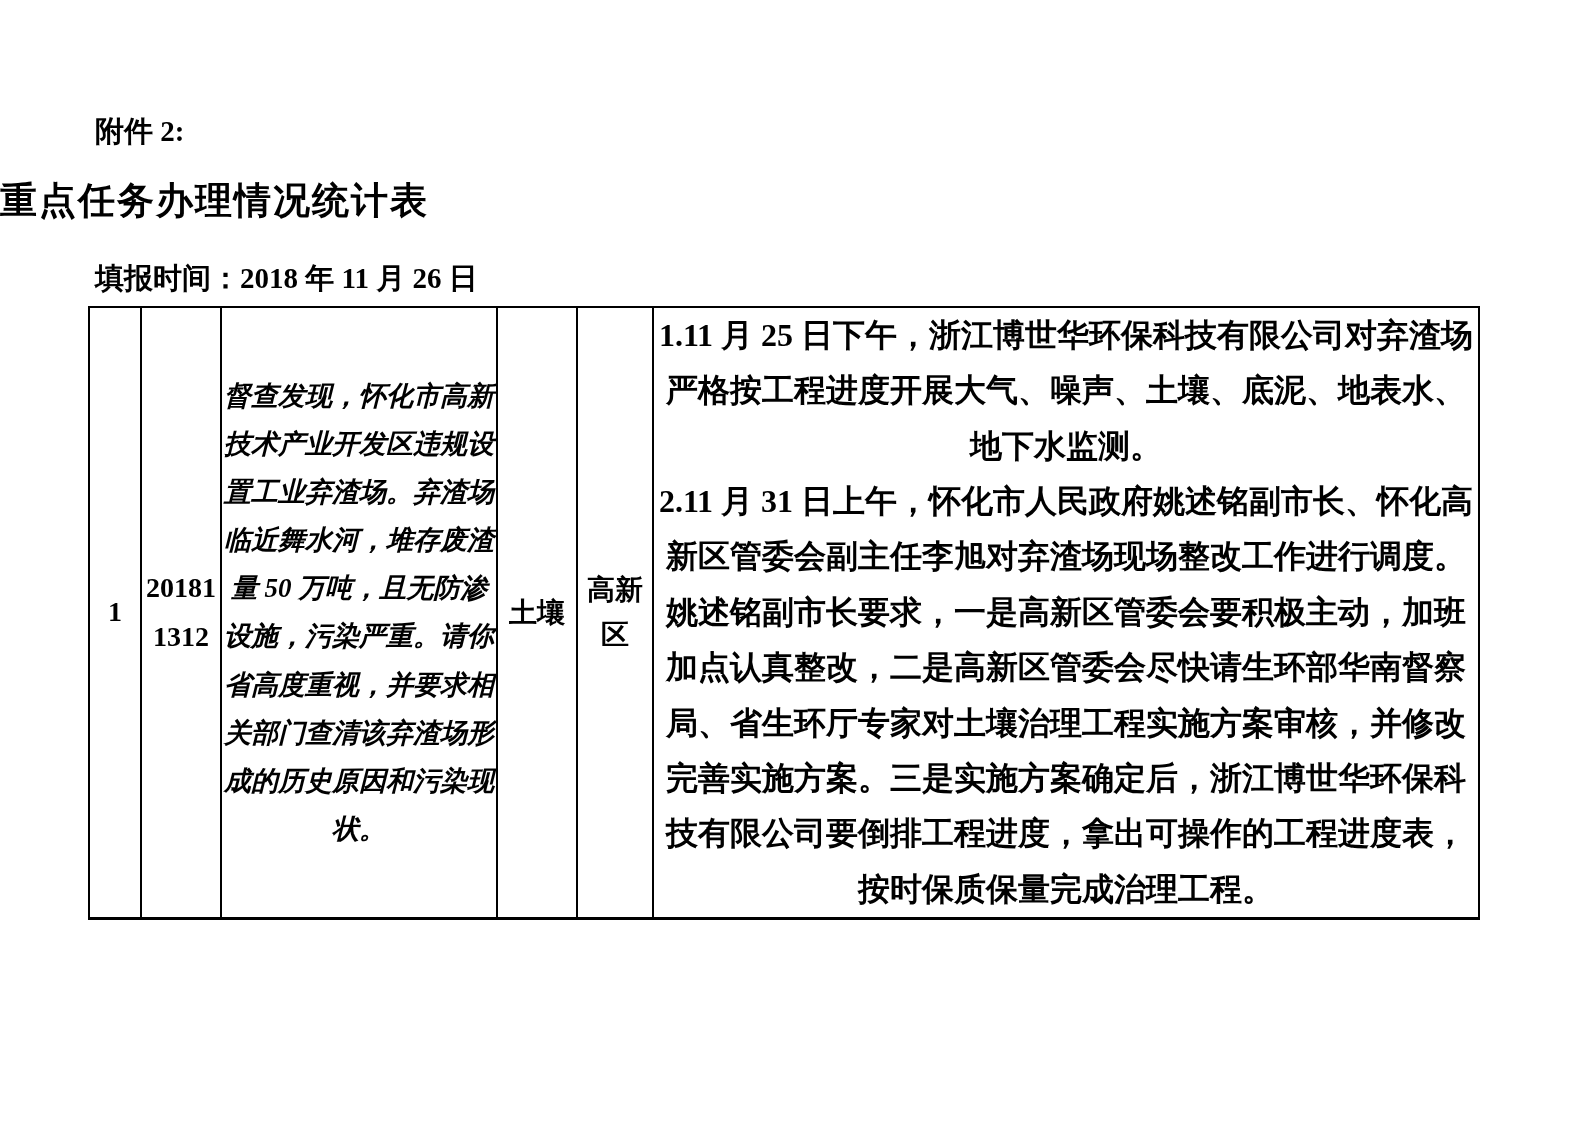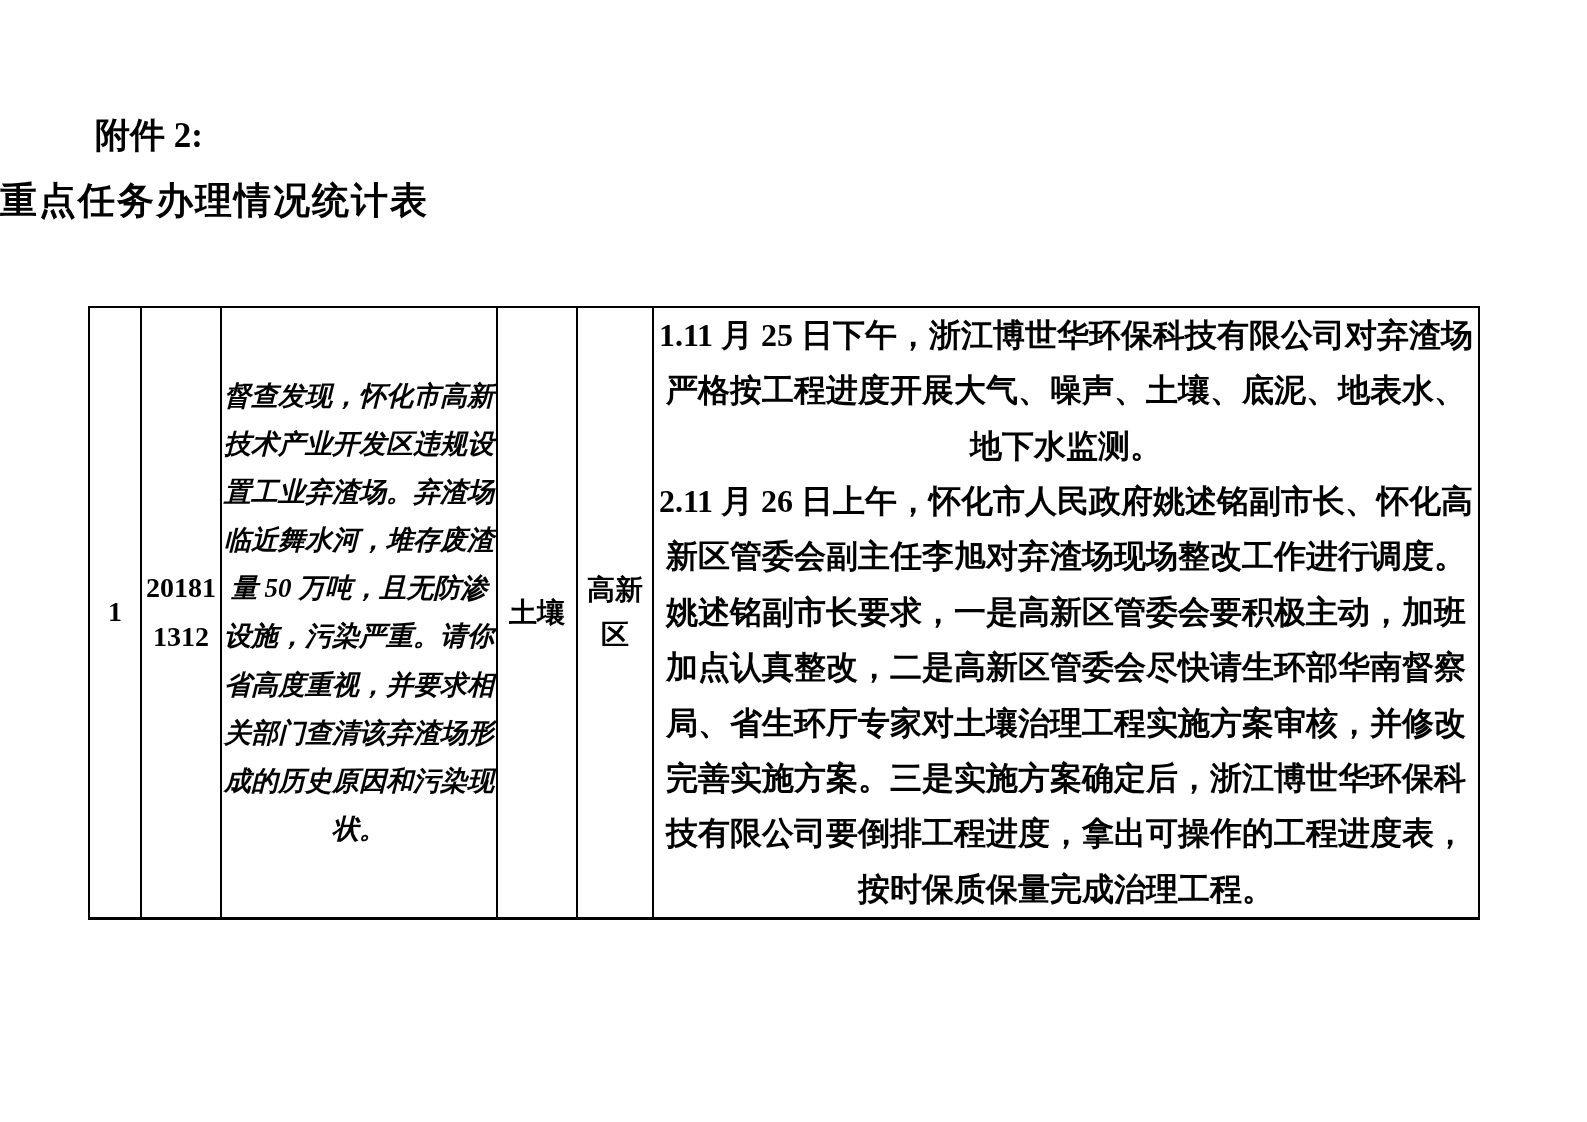--- a/index.html
+++ b/index.html
@@ -14,21 +14,21 @@
     background: #ffffff;
     color: #000000;
     font-family: "Liberation Serif", "DejaVu Serif", serif;
     font-weight: bold;
     overflow: hidden;
   }
   .attachment-label {
     position: absolute;
     left: 95px;
     top: 112px;
-    font-size: 35px;
+    font-size: 29px;
   }
   .doc-title {
     position: absolute;
     left: 0;
     top: 176px;
     width: 100%;
     text-align: left;
     font-size: 37px;
     letter-spacing: 2px;
   }
@@ -102,20 +102,21 @@
 </head>
 <body>
 
 <div class="page">
 
   <div class="attachment-label">附件 2:</div>
 
   <div class="doc-title">重点任务办理情况统计表</div>
 
   <div class="meta-row">
+    <span>填报时间：2018 年 11 月 26 日</span>
   </div>
 
   <table class="stat-table">
     <colgroup>
       <col style="width:52px">
       <col style="width:80px">
       <col style="width:276px">
       <col style="width:80px">
       <col style="width:76px">
       <col style="width:826px">
@@ -125,19 +126,19 @@
       <td>1</td>
       <td>
         <span class="case-line">20181</span>
         <span class="case-line">1312</span>
       </td>
       <td class="cell-problem">督查发现，怀化市高新技术产业开发区违规设置工业弃渣场。弃渣场临近舞水河，堆存废渣量 50 万吨，且无防渗设施，污染严重。请你省高度重视，并要求相关部门查清该弃渣场形成的历史原因和污染现状。</td>
       <td class="wrap2">土壤</td>
       <td class="wrap2">高新区</td>
       <td class="cell-progress">
         <p>1.11 月 25 日下午，浙江博世华环保科技有限公司对弃渣场严格按工程进度开展大气、噪声、土壤、底泥、地表水、地下水监测。</p>
-        <p>2.11 月 26 日上午，怀化市人民政府姚述铭副市长、怀化高新区管委会副主任李旭对弃渣场现场整改工作进行调度。姚述铭副市长要求，一是高新区管委会要积极主动，加班加点认真整改，二是高新区管委会尽快请生环部华南督察局、省生环厅专家对土壤治理工程实施方案审核，并修改完善实施方案。三是实施方案确定后，浙江博世华环保科技有限公司要倒排工程进度，拿出可操作的工程进度表，按时保质保量完成治理工程。</p>
+        <p>2.11 月 31 日上午，怀化市人民政府姚述铭副市长、怀化高新区管委会副主任李旭对弃渣场现场整改工作进行调度。姚述铭副市长要求，一是高新区管委会要积极主动，加班加点认真整改，二是高新区管委会尽快请生环部华南督察局、省生环厅专家对土壤治理工程实施方案审核，并修改完善实施方案。三是实施方案确定后，浙江博世华环保科技有限公司要倒排工程进度，拿出可操作的工程进度表，按时保质保量完成治理工程。</p>
       </td>
     </tr>
   </tbody>
     </table>
 
 </div>
 
 </body></html>

